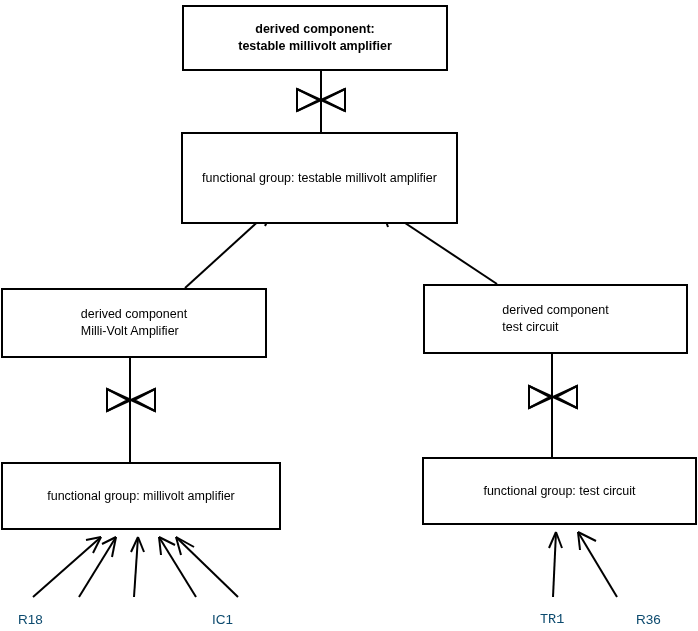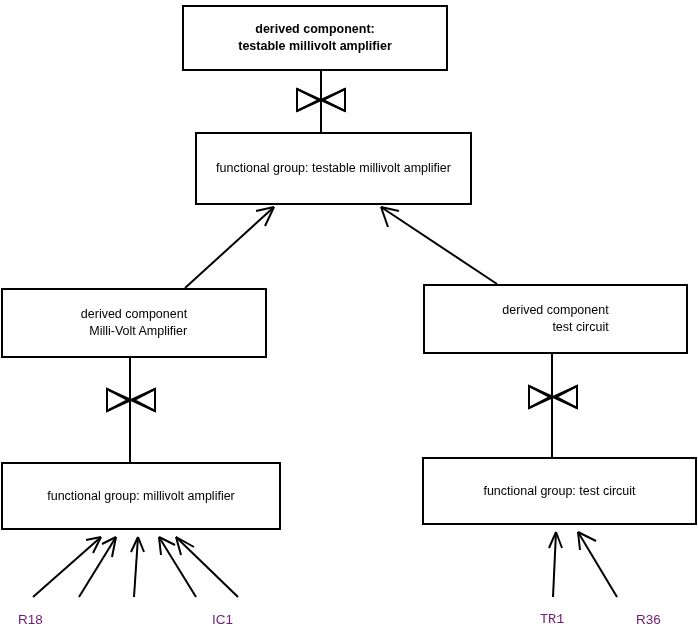--- a/index.html
+++ b/index.html
@@ -35,27 +35,27 @@
     text-align: center;
   }
   .node-text {
     font-family: "Liberation Sans", sans-serif;
     font-size: 12.5px;
     line-height: 17px;
     color: #000000;
     white-space: pre-line;
   }
   .node-text.left-block {
-    text-align: right;
+    text-align: left;
   }
   .leaf-label {
     position: absolute;
     font-family: "Liberation Sans", sans-serif;
     font-size: 13.5px;
-    color: #701a75;
+    color: #0c4a6e;
     white-space: nowrap;
   }
 </style>
 </head>
 <body>
 
 <div id="diagram-root">
 
   <svg id="diagram-svg" viewBox="0 0 698 631">
 
@@ -132,21 +132,21 @@
       <line x1="578" y1="532" x2="580" y2="550" stroke="#000000" stroke-width="2"></line>
       <line x1="578" y1="532" x2="596" y2="541" stroke="#000000" stroke-width="2"></line>
     </g>
   </svg>
 
   <div class="node-box" style="left:182px; top:5px; width:266px; height:66px;font-weight:bold;">
     <span class="node-text">derived component:
 testable millivolt amplifier</span>
   </div>
 
-  <div class="node-box" style="left:181px; top:132px; width:277px; height:73px;margin-left:14px;">
+  <div class="node-box" style="left:181px; top:132px; width:277px; height:92px;">
     <span class="node-text">functional group: testable millivolt amplifier</span>
   </div>
 
   <div class="node-box" style="left:1px; top:288px; width:266px; height:70px;">
     <span class="node-text left-block">derived component
 Milli-Volt Amplifier</span>
   </div>
 
   <div class="node-box" style="left:423px; top:284px; width:265px; height:70px;">
     <span class="node-text left-block">derived component

